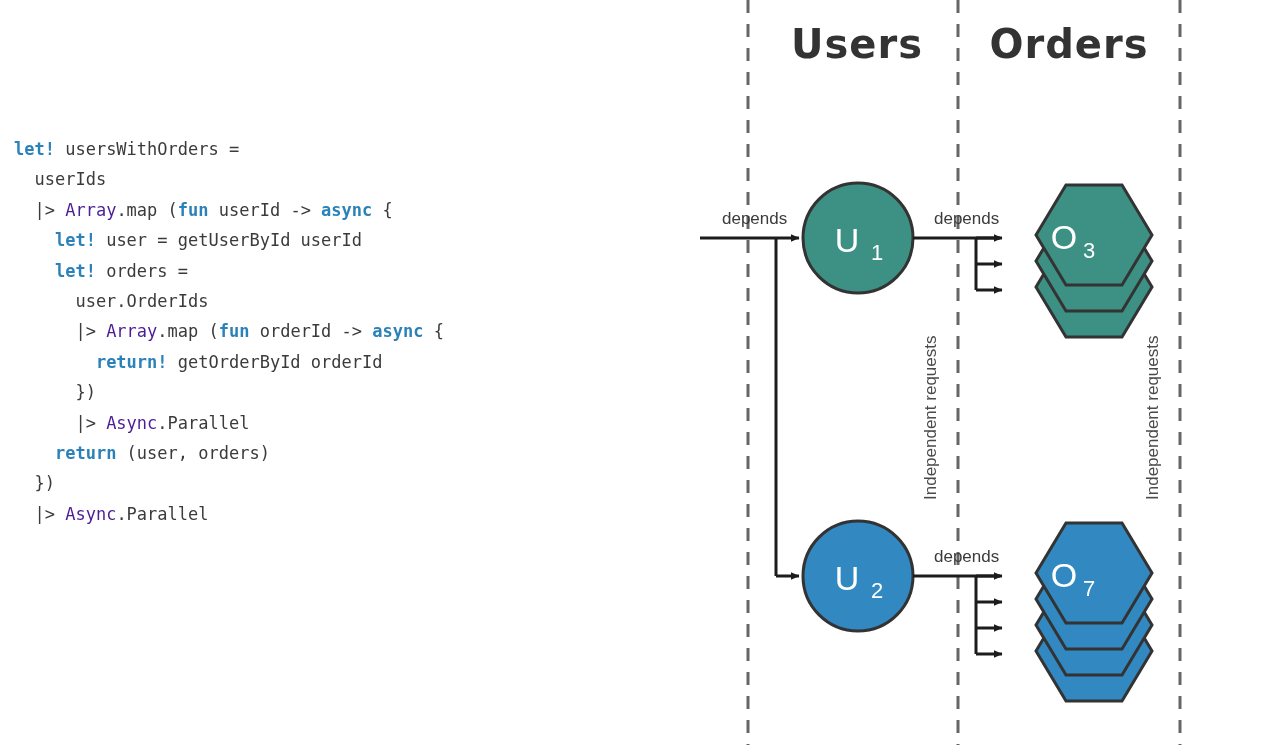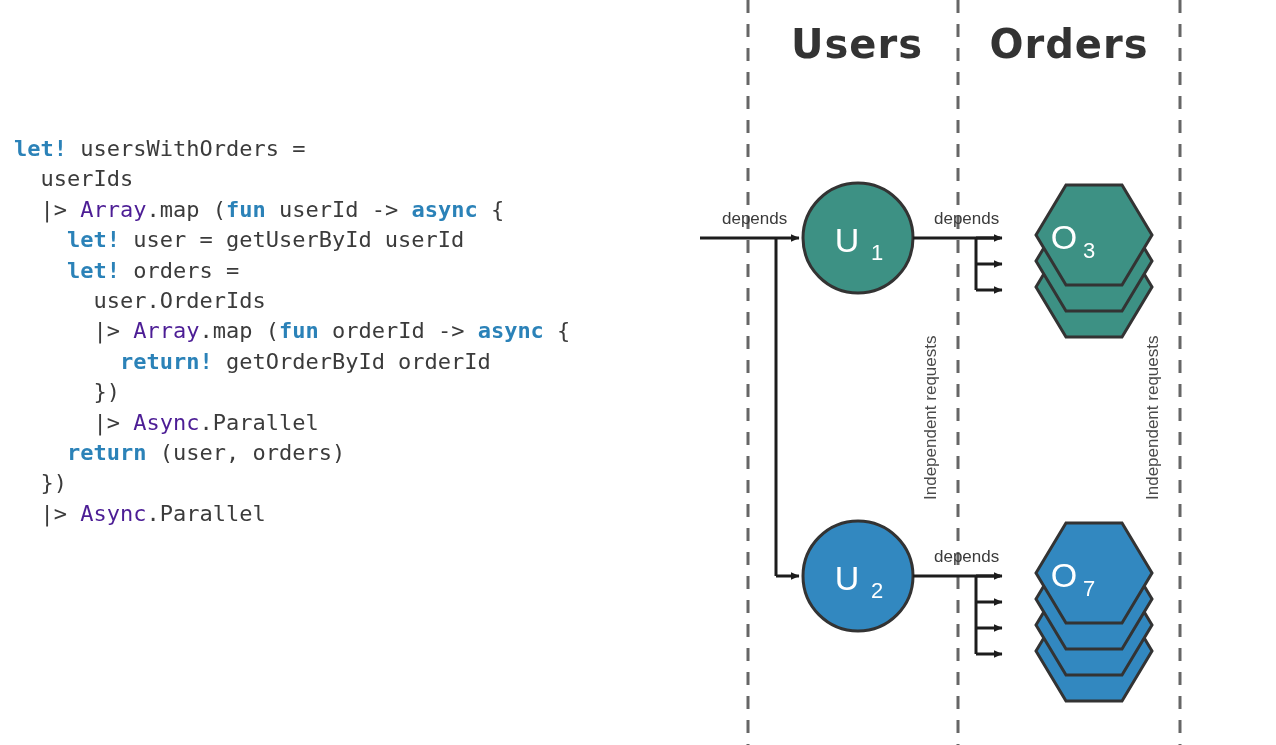--- a/index.html
+++ b/index.html
@@ -23,21 +23,21 @@
     left: 0;
     top: 0;
     width: 700px;
     height: 745px;
   }
   #code-block {
     position: absolute;
     left: 14px;
     top: 134px;
     font-family: "DejaVu Sans Mono", "Liberation Mono", monospace;
-    font-size: 22px;
+    font-size: 17px;
     line-height: 30.4px;
     color: #3b3b3b;
     white-space: pre;
     letter-spacing: 0px;
   }
   #code-block .ln { display: block; height: 30.4px; }
   .kw   { color: #2b82b8; font-weight: bold; }
   .mod  { color: #4c1d95; }
   .plain{ color: #3b3b3b; }
 

